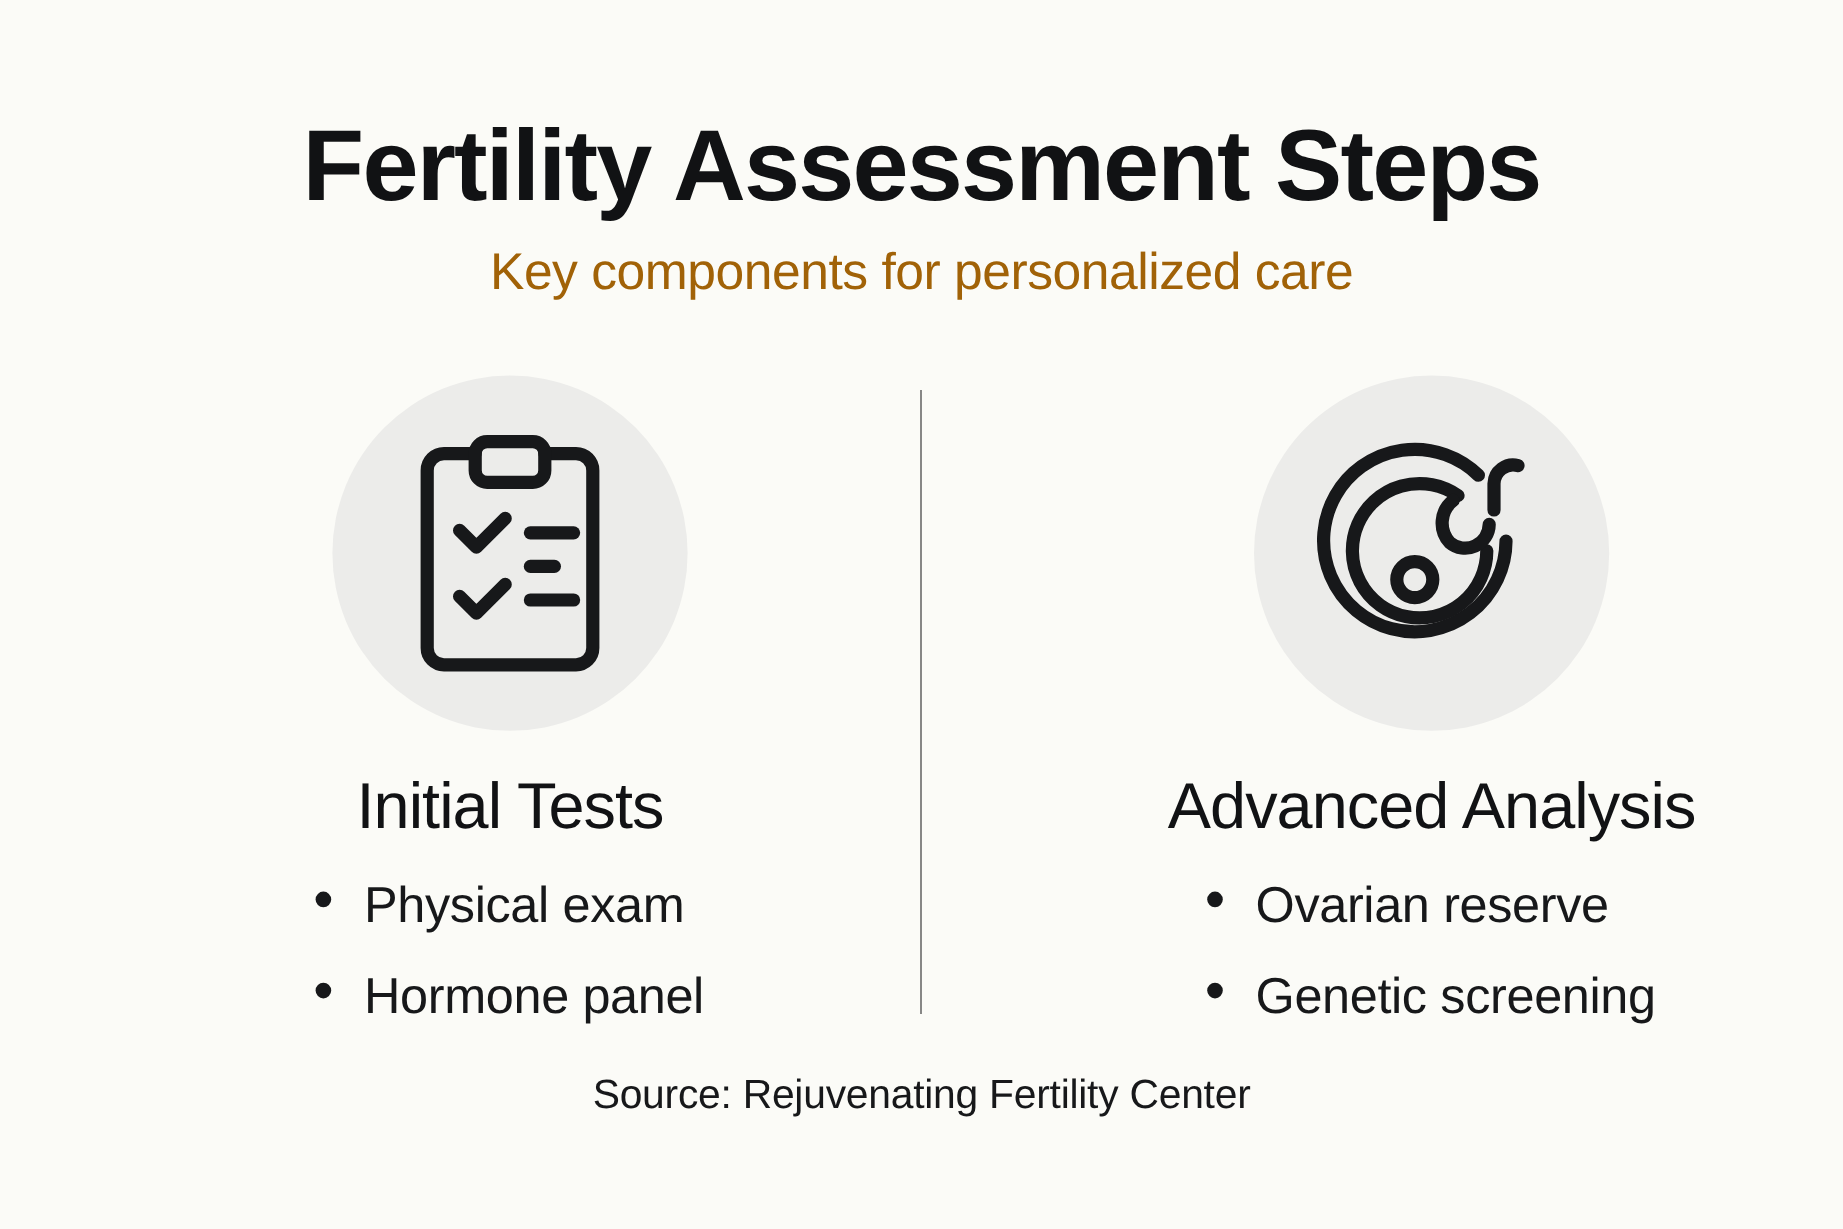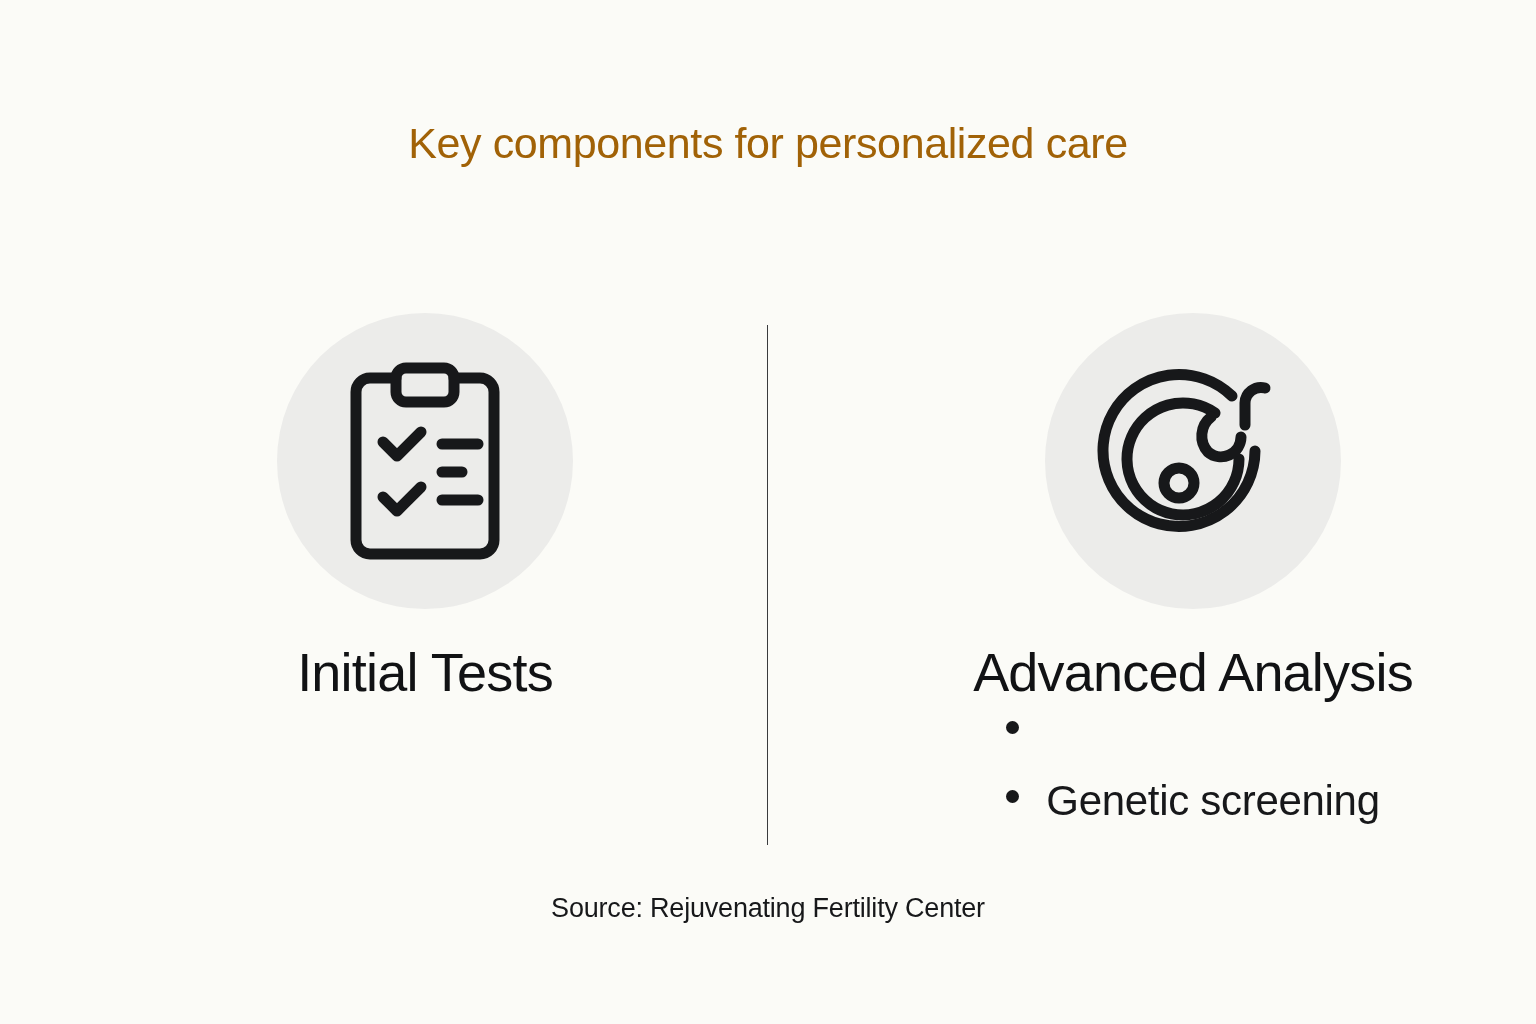--- a/index.html
+++ b/index.html
@@ -128,32 +128,33 @@
     background: #3A3B3D;
   }
 
   
   .source {
     position: absolute;
     top: 893px;
     left: 0;
     width: 1536px;
     text-align: center;
-    font-size: 27px;
+    font-size: 34px;
     font-weight: 400;
     letter-spacing: -0.2px;
     color: #17181A;
   }
 </style>
 </head>
 <body>
 
 <div class="infographic">
 
   <div class="header">
+    <h1 class="title">Fertility Assessment Steps</h1>
     <p class="subtitle">Key components for personalized care</p>
   </div>
 
   <div class="columns">
 
     <div class="column">
       <div class="icon-circle">
         <span>
           <svg width="150" height="198" viewBox="0 0 150 198" fill="none" stroke="#17181A" stroke-width="11" stroke-linecap="round" stroke-linejoin="round">
 
@@ -167,20 +168,30 @@
 
             <path d="M92 82 H128"></path>
 
             <path d="M92 110 H112"></path>
 
             <path d="M92 138 H128"></path>
           </svg>
         </span>
       </div>
       <div class="column-heading">Initial Tests</div>
+      <ul class="bullets">
+        <li class="bullet-item">
+          <span class="bullet-dot"></span>
+          <span>Physical exam</span>
+        </li>
+        <li class="bullet-item">
+          <span class="bullet-dot"></span>
+          <span>Hormone panel</span>
+        </li>
+      </ul>
     </div>
 
     <div class="column">
       <div class="icon-circle">
         <span>
           <svg width="196" height="196" viewBox="0 0 196 196" fill="none" stroke="#17181A" stroke-width="11" stroke-linecap="round" stroke-linejoin="round">
 
             <path d="M137 33 A76 76 0 1 0 160 88"></path>
 
             <path d="M120 50 A56 56 0 1 0 144 96"></path>
@@ -190,20 +201,21 @@
             <path d="M116 54 A24 24 0 0 0 113 89 A20 20 0 0 0 146 74"></path>
 
             <path d="M150 62 V40 A16 16 0 0 1 170 25"></path>
           </svg>
         </span>
       </div>
       <div class="column-heading">Advanced Analysis</div>
       <ul class="bullets">
         <li class="bullet-item">
           <span class="bullet-dot"></span>
+          <span>Ovarian reserve</span>
         </li>
         <li class="bullet-item">
           <span class="bullet-dot"></span>
           <span>Genetic screening</span>
         </li>
       </ul>
     </div>
 
   </div>
 

